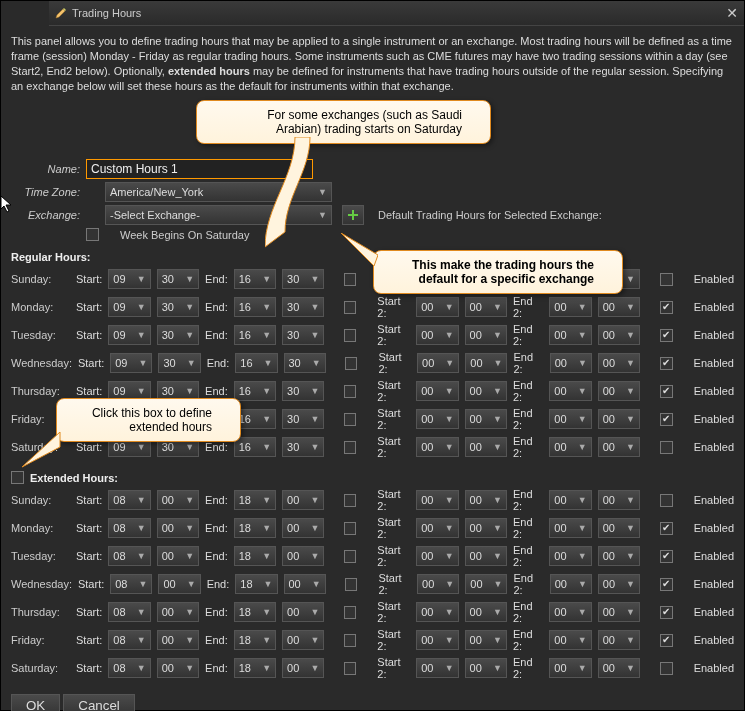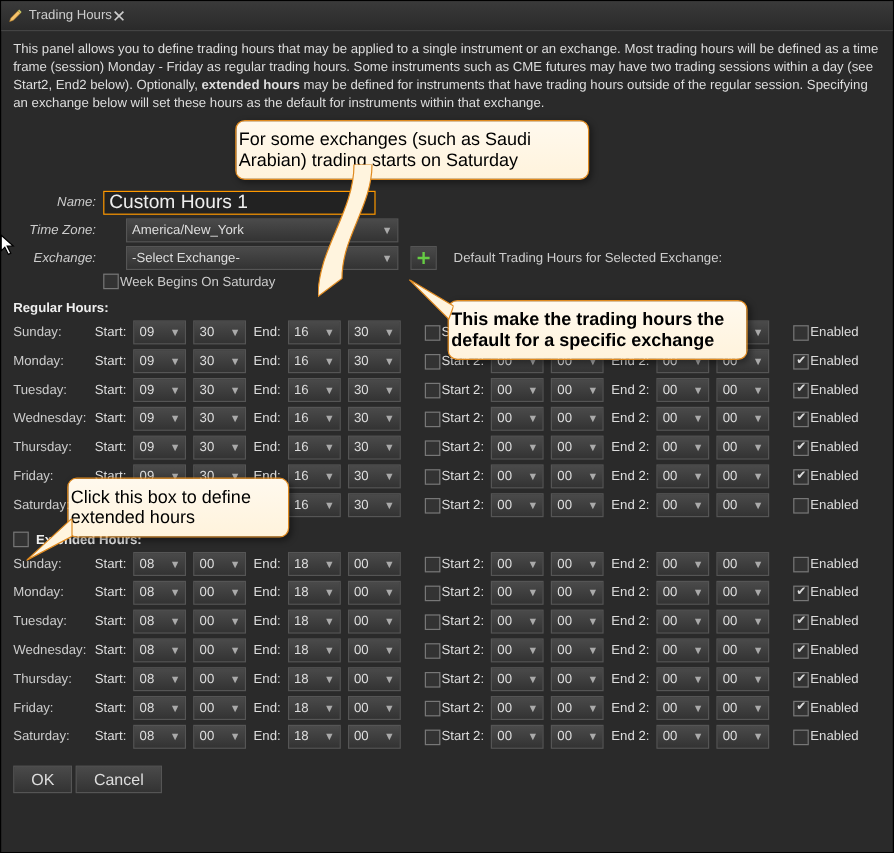--- a/index.html
+++ b/index.html
@@ -1,42 +1,42 @@
 <!DOCTYPE html>
 <html><head>
 <meta charset="utf-8">
 <style>
 * { box-sizing: border-box; margin: 0; padding: 0; }
 body { font-family: Arial, sans-serif; font-size: 11px; color: #ccc; background: #1a1a1a; position: relative; width: 745px; height: 711px; overflow: hidden; }
 .window { position: absolute; inset: 0; background: #2a2a2a; border: 1px solid #000; }
-.title-bar { display: flex; align-items: center; justify-content: flex-start; background: linear-gradient(#3a3a3a,#2a2a2a); padding: 4px 6px; border-bottom: 1px solid #444; }
+.title-bar { display: flex; align-items: center; justify-content: space-between; background: linear-gradient(#3a3a3a,#2a2a2a); padding: 4px 6px; border-bottom: 1px solid #444; margin-left: 48px; }
 .title-left { display: flex; align-items: center; gap: 5px; }
 .pencil-icon { width: 12px; height: 12px; display: inline-flex; align-items: center; justify-content: center; }
 .close-x { font-size: 14px; cursor: pointer; color: #ccc; }
 .content { padding: 8px 10px; }
 .intro { line-height: 1.35; margin-bottom: 6px; color: #ddd; }
 .row { display: flex; align-items: center; margin-top: 3px; }
 .row-label { text-align: right; width: 75px; padding-right: 6px; font-style: italic; }
-.text-input { background: #222; border: 1px solid #555; color: #eee; padding: 2px 4px; width: 227px; height: 20px; font-size: 16px; border-top: 1px solid #333; }
+.text-input { background: #222; border: 1px solid #555; color: #eee; padding: 2px 4px; width: 227px; height: 20px; font-size: 12px; border-top: 1px solid #333; }
 .select { display: inline-flex; align-items: center; justify-content: space-between; background: linear-gradient(#4a4a4a,#333); border: 1px solid #555; color: #ddd; padding: 2px 4px; height: 20px; cursor: pointer; }
 .select .arrow { font-size: 9px; color: #aaa; margin-left: 4px; }
 .sel-wide { width: 227px; margin-left: 19px; }
 .sel-sm { width: 44px; }
 .checkbox { display: inline-flex; align-items: center; justify-content: center; width: 13px; height: 13px; border: 1px solid #777; background: #333; cursor: pointer; }
 .checkbox.checked::after { content: '✔'; font-size: 10px; color: #ddd; line-height: 1; }
-.chk-row { display: inline-flex; align-items: center; gap: 1px; }
+.chk-row { display: inline-flex; align-items: center; gap: 21px; }
 .plus-btn { width: 22px; height: 20px; display: inline-flex; align-items: center; justify-content: center; background: linear-gradient(#4a4a4a,#333); border: 1px solid #555; cursor: pointer; }
 .plus-btn svg { display: block; }
 .section-hdr { font-weight: bold; color: #eee; margin-top: 10px; margin-bottom: 4px; }
 .hours-row { display: flex; align-items: center; gap: 6px; margin-top: 4px; }
 .day-label { text-align: left; width: 62px; }
 .lbl { color: #ddd; }
 .btn { background: linear-gradient(#4a4a4a,#333); border: 1px solid #555; color: #ddd; padding: 3px 14px; cursor: pointer; }
 .footer { display: flex; justify-content: flex-start; gap: 3px; margin-top: 14px; }
-.callout { position: absolute; background: linear-gradient(#fff9ee,#fff3dc); border: 1px solid #e08a1f; border-radius: 8px; color: #000; font-size: 15px; padding: 7px 2px; text-align: left; box-shadow: 2px 2px 5px rgba(0,0,0,.4); }
+.callout { position: absolute; background: linear-gradient(#fff9ee,#fff3dc); border: 1px solid #e08a1f; border-radius: 8px; color: #000; font-size: 12px; padding: 7px 28px; text-align: right; box-shadow: 2px 2px 5px rgba(0,0,0,.4); }
 .callout-tail { position: absolute; }
 .sep { width: 8px; }
 .cursor { position: absolute; left: 0px; top: 195px; font-size: 16px; color: #fff; pointer-events: none; z-index: 50; }
 </style>
 </head>
 <body>
 
 <div class="window">
   <div class="title-bar">
     <div class="title-left">

